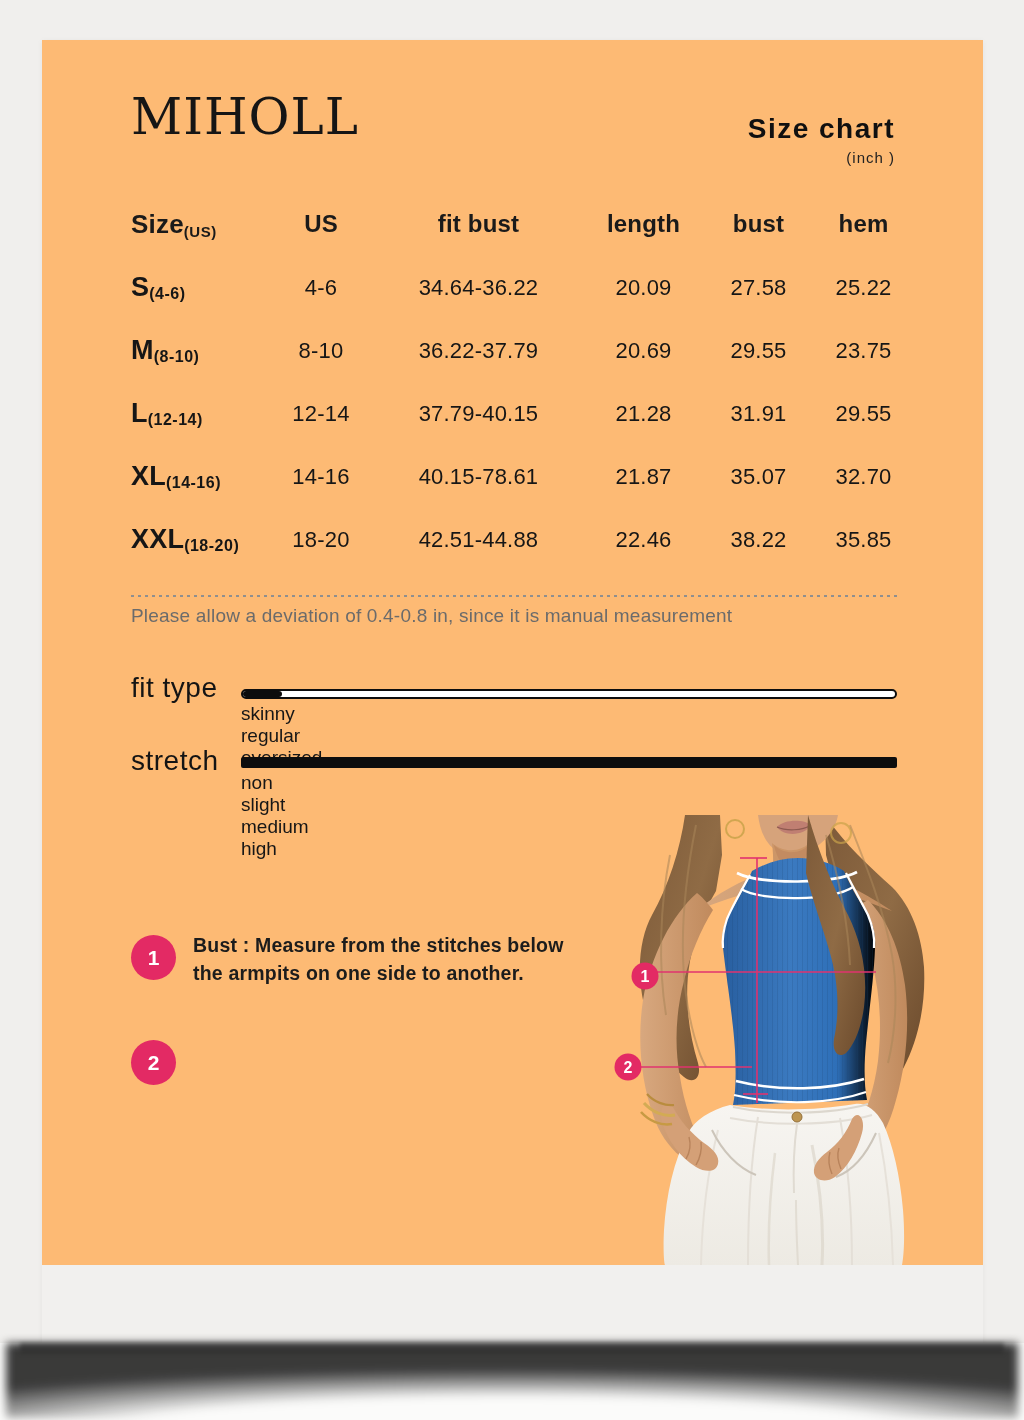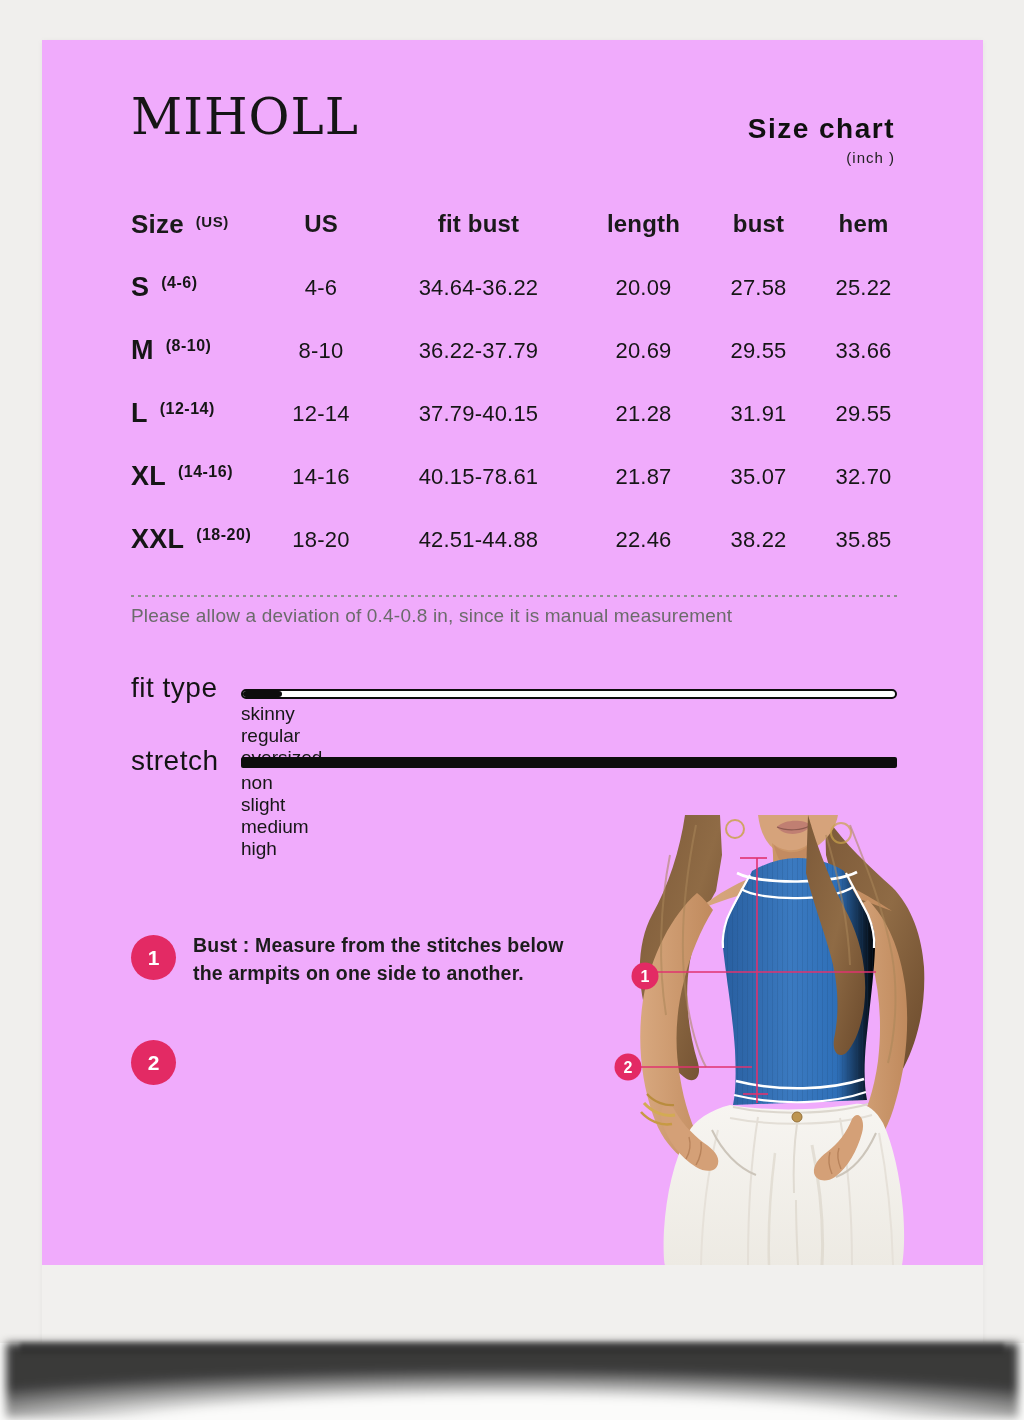--- a/index.html
+++ b/index.html
@@ -5,21 +5,21 @@
   * { margin:0; padding:0; box-sizing:border-box; }
   html,body { width:1024px; height:1420px; }
   body {
     position:relative; overflow:hidden;
     background:#f0efed;
     font-family:"Liberation Sans", sans-serif;
     color:#1a1a1a;
   }
   .page {
     position:absolute; left:42px; top:40px; width:941px; height:1303px;
-    background:#f0abfc;
+    background:#fdba74;
     box-shadow:0 1px 6px rgba(0,0,0,0.05);
   }
 
   
   .brand {
     position:absolute; left:89px; top:52px;
     font-family:"DejaVu Serif", serif;
     font-size:50px; line-height:50px; font-weight:500;
     letter-spacing:1px; color:#151515;
     transform:scaleY(1.02);
@@ -31,21 +31,21 @@
   
   .size-table { position:absolute; left:89px; top:152px; width:790px; }
   .t-head, .t-row {
     display:grid;
     grid-template-columns:130px 120px 195px 135px 95px 115px;
     align-items:center;
   }
   .t-head { height:64px; font-size:24px; font-weight:bold; }
   .t-row  { height:63px; font-size:22px; font-weight:500; color:#161616; }
   .cell { text-align:center; letter-spacing:0.2px; }
-  .cell-first { text-align:left; display:flex; align-items:flex-start; gap:12px; }
+  .cell-first { text-align:left; display:flex; align-items:flex-end; }
   .size-h { font-size:26px; font-weight:bold; }
   .size-h-sub { font-size:15px; font-weight:bold; letter-spacing:0.5px; margin-top:4px; }
   .size-letter { font-size:27px; font-weight:bold; }
   .size-sub { font-size:16px; font-weight:bold; letter-spacing:0.5px; margin-top:2px; }
 
   
   .divider {
     position:absolute; left:89px; top:555px; width:766px; height:2px;
     background:repeating-linear-gradient(90deg,#8f8f8f 0 3px, transparent 3px 7px);
   }
@@ -143,21 +143,21 @@
 
     <div class="t-row">
       <div class="cell cell-first">
         <span class="size-letter">M</span>
         <span class="size-sub">(8-10)</span>
       </div>
       <div class="cell">8-10</div>
       <div class="cell">36.22-37.79</div>
       <div class="cell">20.69</div>
       <div class="cell">29.55</div>
-      <div class="cell">33.66</div>
+      <div class="cell">23.75</div>
     </div>
 
     <div class="t-row">
       <div class="cell cell-first">
         <span class="size-letter">L</span>
         <span class="size-sub">(12-14)</span>
       </div>
       <div class="cell">12-14</div>
       <div class="cell">37.79-40.15</div>
       <div class="cell">21.28</div>

